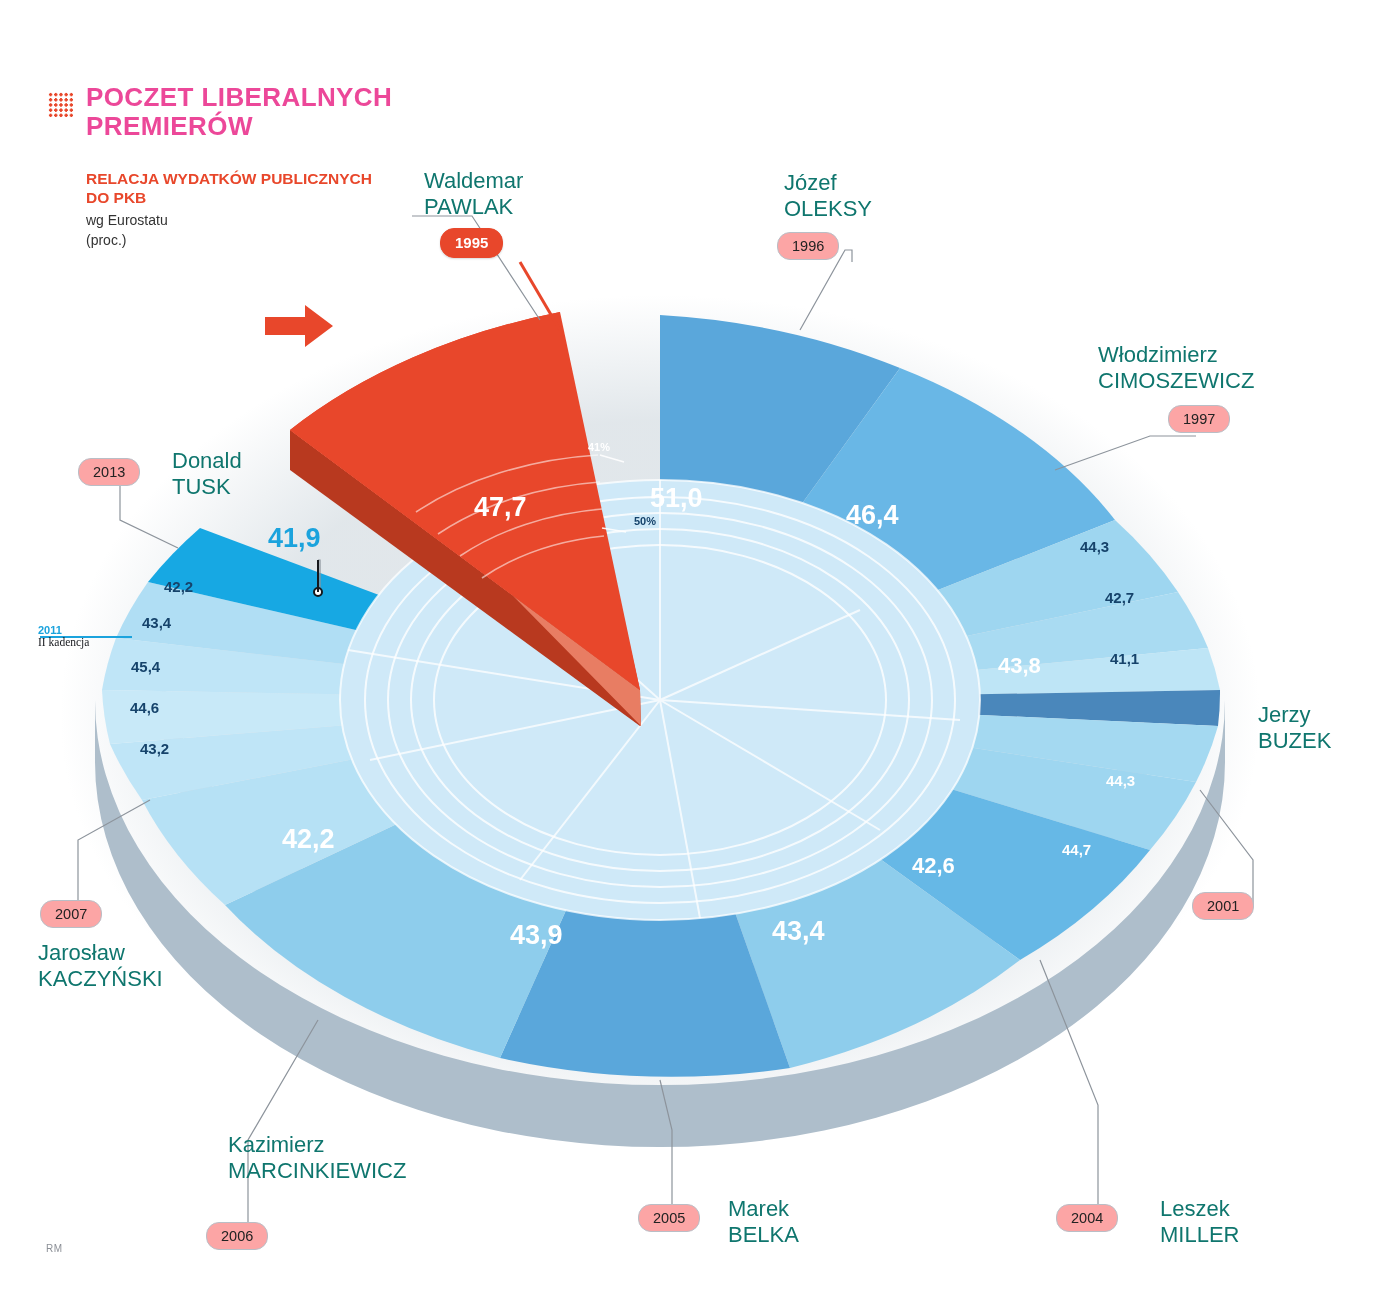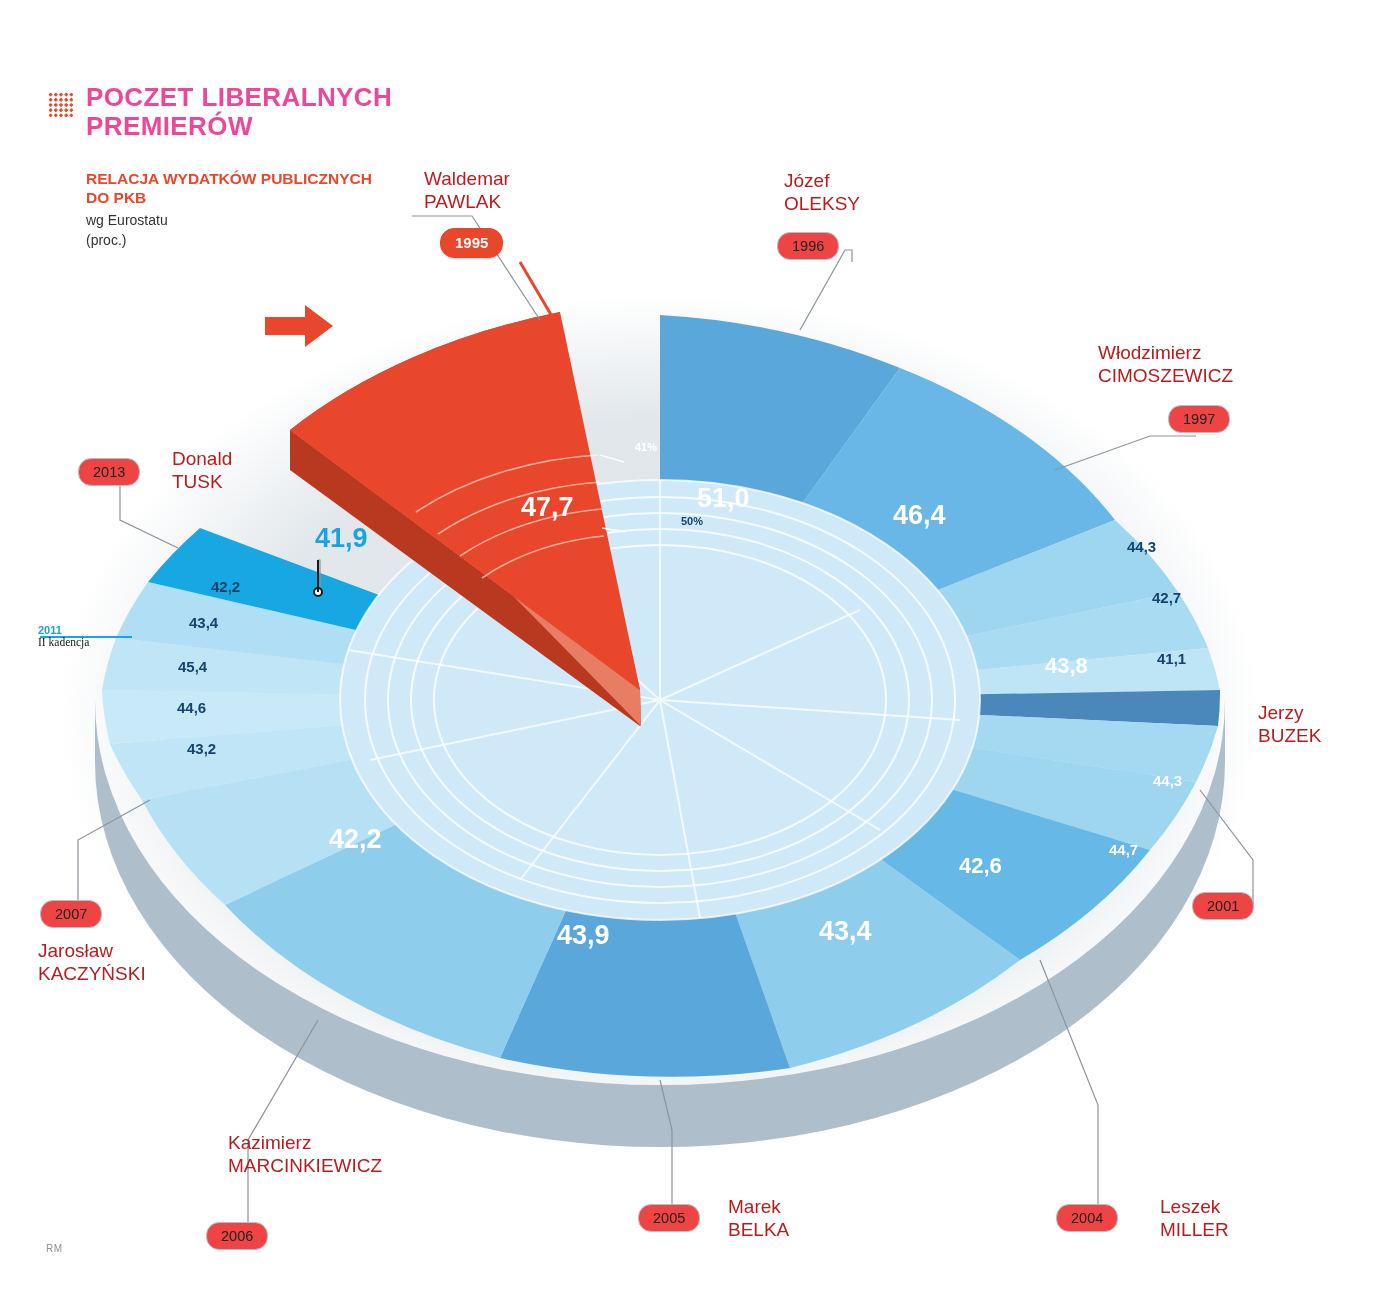--- a/index.html
+++ b/index.html
@@ -31,36 +31,36 @@
   #source2{position:absolute;left:38px;top:154px;font-size:14px;color:#333;}
   #arrow{position:absolute;left:265px;top:303px;width:70px;height:46px;}
   #credit{position:absolute;left:46px;top:1243px;font-size:10px;color:#8b8f96;letter-spacing:.5px;}
 
   
   #stage{position:absolute;left:0;top:0;width:1400px;height:1294px;}
   svg.layer{position:absolute;left:0;top:0;width:1400px;height:1294px;overflow:visible;}
 
   
   .pill{
-    position:absolute;border:1px solid #b9bec6;background:#ef4444;border-radius:13px;
+    position:absolute;border:1px solid #b9bec6;background:#fca5a5;border-radius:13px;
     height:26px;line-height:26px;padding:0 14px;font-size:14.5px;color:#222;
     font-weight:normal;white-space:nowrap;
   }
   .pill.red{
     background:#e8472b;border-color:#e8472b;color:#fff;font-weight:bold;
     border-radius:14px;height:28px;line-height:28px;font-size:15px;
     box-shadow:0 1px 2px rgba(0,0,0,.15);
   }
   .name{
-    position:absolute;font-size:19px;line-height:1.2;color:#b91c1c;white-space:nowrap;
+    position:absolute;font-size:22px;line-height:1.2;color:#0f766e;white-space:nowrap;
   }
   .name .ln2{text-transform:uppercase;}
 
   
-  .val{position:absolute;white-space:nowrap;font-weight:bold;padding-left:47px;}
+  .val{position:absolute;white-space:nowrap;font-weight:bold;}
   .val.big{font-size:27px;color:#fff;}
   .val.mid{font-size:22px;color:#fff;}
   .val.sm{font-size:15px;color:#16436b;}
   .val.smw{font-size:15px;color:#ffffff;}
   .val.tusk{font-size:27px;color:#1ba3dd;}
   .val.pct{font-size:11px;color:#ffffff;font-weight:bold;}
   .val.pct2{font-size:11px;color:#16436b;font-weight:bold;}
   .tag2011{position:absolute;font-size:11px;font-weight:bold;color:#1ba3dd;}
   .tag2011 .k{display:block;font-weight:normal;color:#16181d;font-size:11.5px;font-family:Liberation Serif, serif;}
 </style>

